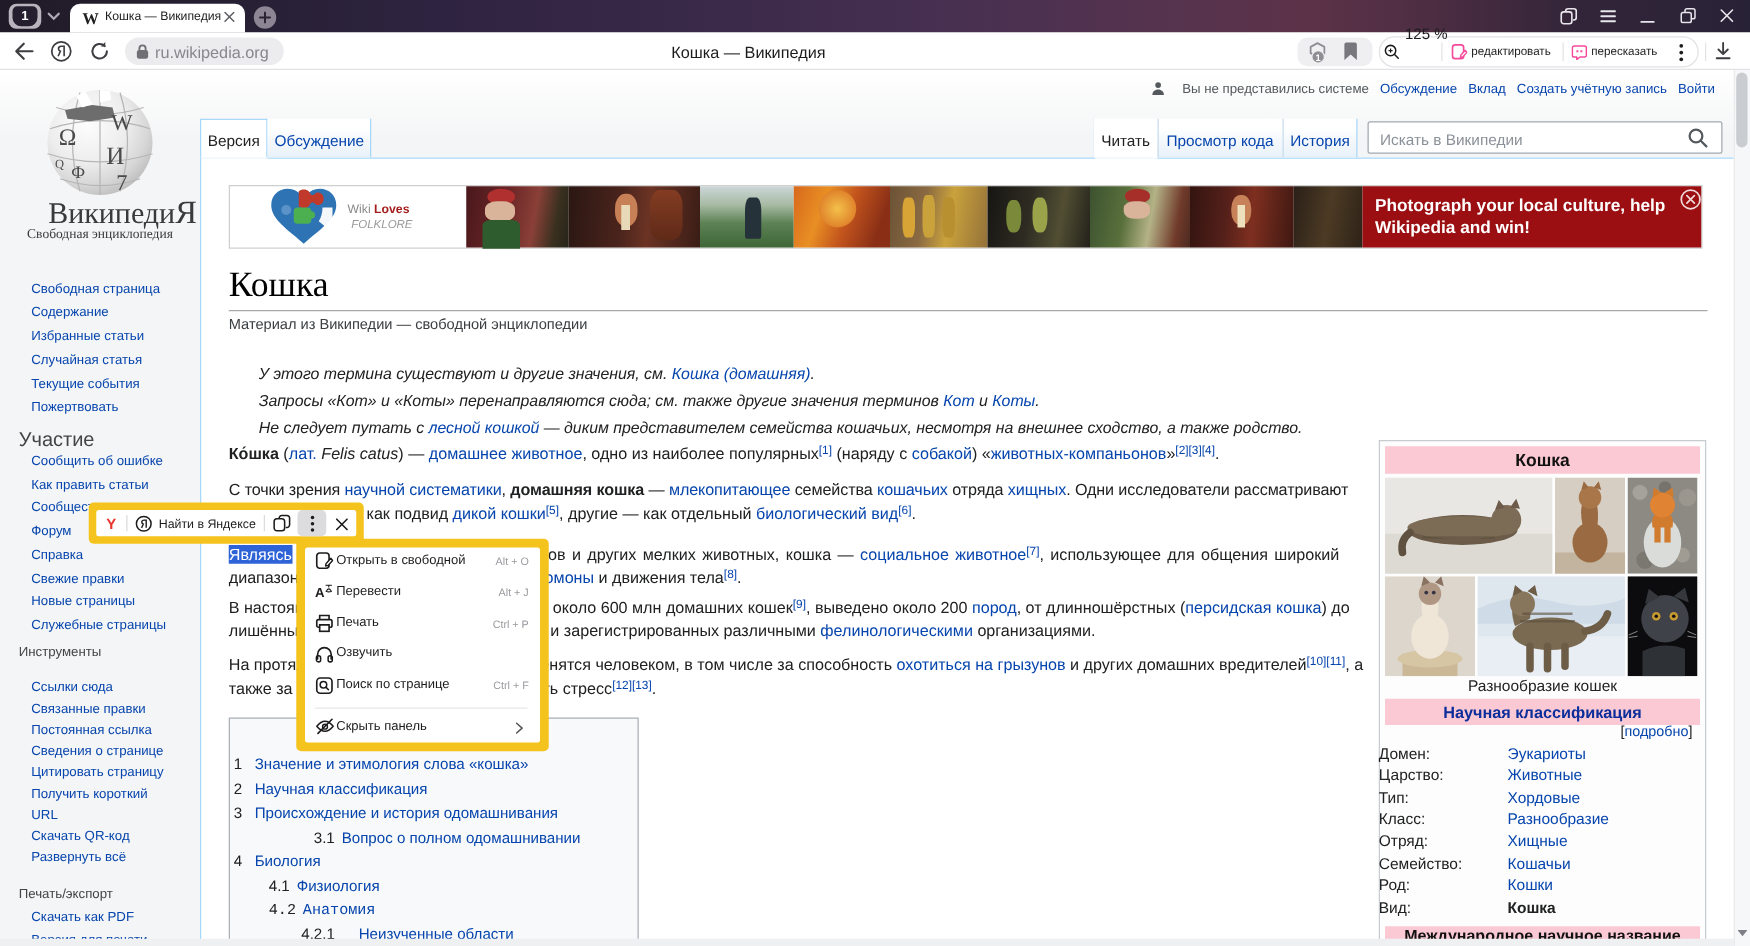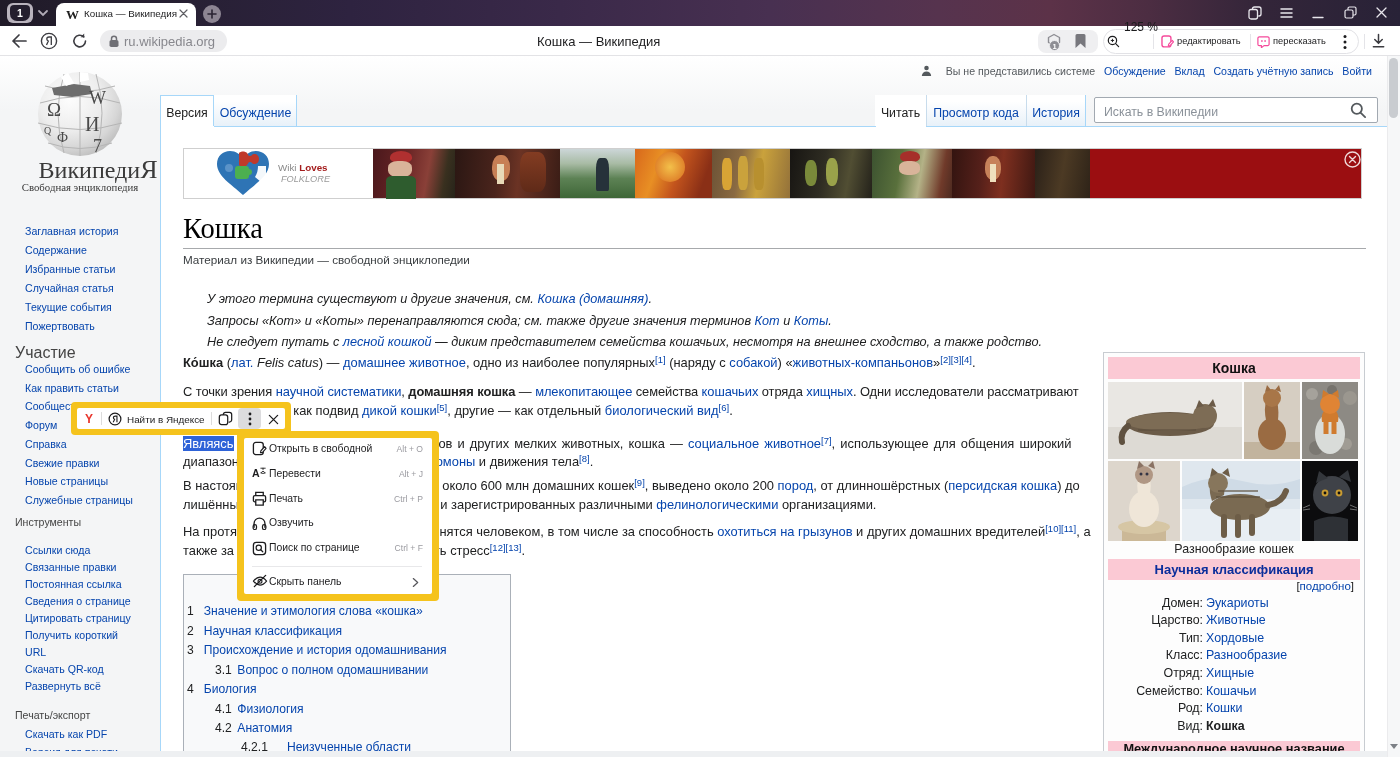--- a/index.html
+++ b/index.html
@@ -137,21 +137,21 @@
         <text x="56" y="34" font-size="18">W</text>
 <text x="52" y="61" font-size="20">И</text>
         <text x="24" y="72" font-size="14">Ф</text>
 <text x="60" y="82" font-size="18">7</text>
         <text x="11" y="64" font-size="10">Q</text>
 </g>
 </svg>
 <div class="abs" style="left:0px;top:155px;width:160px;text-align:center;font-family:'Liberation Serif',serif;font-size:24px;color:#3a3a3a;white-space:nowrap;margin-left:18px;">Википеди<span style="font-size:26px;">Я</span></div>
 <div class="abs" style="left:0px;top:181px;width:160px;text-align:center;font-family:'Liberation Serif',serif;font-size:10.8px;color:#3a3a3a;">Свободная энциклопедия</div>
 
-<div class="abs" style="left:25px;top:221.8px;font-size:10.6px;line-height:19.1px;"><a>Заглавная история</a><br><a>Содержание</a><br><a>Избранные статьи</a><br><a>Случайная статья</a><br><a>Текущие события</a><br><a>Пожертвовать</a></div>
+<div class="abs" style="left:25px;top:221.8px;font-size:10.6px;line-height:19.1px;"><a>Свободная страница</a><br><a>Содержание</a><br><a>Избранные статьи</a><br><a>Случайная статья</a><br><a>Текущие события</a><br><a>Пожертвовать</a></div>
 <div class="abs" style="left:15px;top:343.9px;font-size:16px;color:#444;">Участие</div>
 <div class="abs" style="left:25px;top:360px;font-size:10.6px;line-height:18.7px;"><a>Сообщить об ошибке</a><br><a>Как править статьи</a><br><a>Сообщество</a><br><a>Форум</a><br><a>Справка</a><br><a>Свежие правки</a><br><a>Новые страницы</a><br><a>Служебные страницы</a></div>
 <div class="abs" style="left:15px;top:516.4px;font-size:10.6px;color:#444;">Инструменты</div>
 <div class="abs" style="left:25px;top:541.5px;font-size:10.6px;line-height:17px;"><a>Ссылки сюда</a><br><a>Связанные правки</a><br><a>Постоянная ссылка</a><br><a>Сведения о странице</a><br><a>Цитировать страницу</a><br><a>Получить короткий<br>URL</a><br><a>Скачать QR-код</a><br><a>Развернуть всё</a></div>
 <div class="abs" style="left:15px;top:709.4px;font-size:10.6px;color:#444;">Печать/экспорт</div>
 <div class="abs" style="left:25px;top:724.6px;font-size:10.6px;line-height:18.8px;"><a>Скачать как PDF</a><br><a>Версия для печати</a></div>
 
 <svg class="abs" style="left:921px;top:65px;" width="11" height="11" viewBox="0 0 13 13">
       <circle cx="6.5" cy="3.6" r="2.7" fill="#54595d"></circle>
       <path d="M1 13c0-3.2 2.4-5.3 5.5-5.3S12 9.8 12 13z" fill="#54595d"></path>
@@ -211,20 +211,21 @@
 <div class="abs" style="left:805px;top:160px;width:12px;height:26px;background:#7a8a3a;border-radius:40%;"></div>
 <div class="abs" style="left:826px;top:158px;width:12px;height:28px;background:#9aa24a;border-radius:40%;"></div>
 <div class="abs" style="left:872px;top:149px;width:80px;height:49px;background:linear-gradient(100deg,#3c5230 0%,#59703c 35%,#b4b287 60%,#703a2a 85%,#4c2a20 100%);"></div>
 <div class="abs" style="left:900px;top:151px;width:20px;height:11px;border-radius:50% 50% 40% 40%;background:#a62f2a;"></div>
 <div class="abs" style="left:899px;top:161px;width:21px;height:14px;background:#d9b49a;border-radius:40%;"></div>
 <div class="abs" style="left:952px;top:149px;width:83px;height:49px;background:linear-gradient(95deg,#331410 0%,#55201a 35%,#7e2f1f 60%,#3f1812 100%);"></div>
 <div class="abs" style="left:985px;top:156px;width:16px;height:24px;background:#c7825a;border-radius:45%;"></div>
 <div class="abs" style="left:990px;top:164px;width:6px;height:18px;background:#efe0bd;"></div>
 <div class="abs" style="left:1035px;top:149px;width:55px;height:49px;background:linear-gradient(100deg,#2a2018 0%,#4c3a24 50%,#2e2318 100%);"></div>
 <div class="abs" style="left:1090px;top:149px;width:271px;height:49px;background:#9b0e11;"></div>
+<div class="abs" style="left:1100px;top:156px;width:250px;font-size:13.8px;font-weight:bold;color:#fff;line-height:17px;white-space:normal;">Photograph your local culture, help Wikipedia and win!</div>
 <svg class="abs" style="left:1344px;top:151px;" width="17" height="17" viewBox="0 0 17 17">
       <circle cx="8.5" cy="8.5" r="7.5" stroke="#f0d9d9" stroke-width="1.4" fill="none"></circle>
       <path d="M5.5 5.5l6 6M11.5 5.5l-6 6" stroke="#f0d9d9" stroke-width="1.4" stroke-linecap="round"></path>
     </svg>
 
 <div class="abs" style="left:183px;top:212.6px;font-family:'Liberation Serif',serif;font-size:28.5px;color:#000;">Кошка</div>
 <div class="abs" style="left:183px;top:248px;width:1183px;height:1px;background:#a7a9ac;"></div>
 <div class="abs" style="left:183px;top:253.4px;font-size:11.7px;color:#3a3e41;">Материал из Википедии — свободной энциклопедии</div>
 <div class="abs" style="left:207px;top:292.2px;font-size:12.7px;font-style:italic;color:#202122;">У этого термина существуют и другие значения, см. <a>Кошка (домашняя)</a>.</div>
 <div class="abs" style="left:207px;top:313.7px;font-size:12.7px;font-style:italic;color:#202122;">Запросы «Кот» и «Коты» перенаправляются сюда; см. также другие значения терминов <a>Кот</a> и <a>Коты</a>.</div>
@@ -236,24 +237,24 @@
 <div class="abs" style="left:183px;top:454.2px;font-size:12.9px;color:#202122;">диапазон звуковых сигналов, а также <a>феромоны</a> и движения тела<sup><a>[8]</a></sup>.</div>
 <div class="abs" style="left:183px;top:478.2px;font-size:12.9px;color:#202122;">В настоящее время в мире насчитывается около 600 млн домашних кошек<sup><a>[9]</a></sup>, выведено около 200 <a>пород</a>, от длинношёрстных (<a>персидская кошка</a>) до</div>
 <div class="abs" style="left:183px;top:496.7px;font-size:12.9px;color:#202122;">лишённых шерсти (<a>сфинксы</a>), признанных и зарегистрированных различными <a>фелинологическими</a> организациями.</div>
 <div class="abs" style="left:183px;top:524.2px;font-size:12.9px;color:#202122;">На протяжении десяти тысяч лет кошки ценятся человеком, в том числе за способность <a>охотиться на грызунов</a> и других домашних вредителей<sup><a>[10][11]</a></sup>, а</div>
 <div class="abs" style="left:183px;top:542.7px;font-size:12.9px;color:#202122;">также за способность развлекать и снимать стресс<sup><a>[12][13]</a></sup>.</div>
 
 <div class="abs" style="left:183px;top:574px;width:328px;height:183px;background:#f8f9fa;border:1px solid #aab0b8;"></div>
 <div class="abs" style="left:187px;top:603.7px;font-size:12.1px;color:#202122;"><span style="margin-right:10px;">1</span><a>Значение и этимология слова «кошка»</a></div>
 <div class="abs" style="left:187px;top:623.7px;font-size:12.1px;color:#202122;"><span style="margin-right:10px;">2</span><a>Научная классификация</a></div>
 <div class="abs" style="left:187px;top:643.2px;font-size:12.1px;color:#202122;"><span style="margin-right:10px;">3</span><a>Происхождение и история одомашнивания</a></div>
-<div class="abs" style="left:215px;top:663.2px;font-size:12.1px;color:#202122;"><span style="margin-right:5.5px;">3.1</span><a>Вопрос о полном одомашнивании</a></div>
+<div class="abs" style="left:215px;top:663.2px;font-size:12.1px;color:#202122;"><span style="margin-right:5.5px;margin-left:36px;">3.1</span><a>Вопрос о полном одомашнивании</a></div>
 <div class="abs" style="left:187px;top:682.2px;font-size:12.1px;color:#202122;"><span style="margin-right:10px;">4</span><a>Биология</a></div>
 <div class="abs" style="left:215px;top:701.7px;font-size:12.1px;color:#202122;"><span style="margin-right:5.5px;">4.1</span><a>Физиология</a></div>
-<div class="abs" style="left:215px;top:721.2px;font-size:12.1px;color:#202122;"><span style="margin-right:5.5px;">4.2</span><a>Анатомия</a></div>
+<div class="abs" style="left:215px;top:721.2px;font-size:12.1px;color:#202122;font-family:Liberation Mono, monospace;"><span style="margin-right:5.5px;">4.2</span><a>Анатомия</a></div>
 <div class="abs" style="left:241px;top:740.2px;font-size:12.1px;color:#202122;"><span style="margin-right:19px;">4.2.1</span><a>Неизученные области</a></div>
 
 <div class="abs" style="left:1103px;top:352px;width:262px;height:405px;background:#fdfdfd;border:1px solid #c8ccd1;"></div>
 <div class="abs" style="left:1108px;top:357px;width:252px;height:22px;background:#fbc9d4;text-align:center;font-size:14px;font-weight:bold;color:#111;line-height:22px;">Кошка</div>
 <svg class="abs" style="left:1108px;top:382px;" width="134" height="77" viewBox="0 0 134 77">
       <rect width="134" height="77" fill="#e9e7e3"></rect>
       <rect y="45" width="134" height="32" fill="#dddad4"></rect>
       <ellipse cx="62" cy="42" rx="44" ry="12" fill="#6b5b48"></ellipse>
       <ellipse cx="62" cy="40" rx="44" ry="9" fill="#7d6c55"></ellipse>
       <circle cx="97" cy="34" r="12" fill="#7d6c55"></circle>
@@ -312,21 +313,21 @@
       <circle cx="23" cy="32" r="3.4" fill="#c89b32"></circle>
       <circle cx="37" cy="32" r="3.4" fill="#c89b32"></circle>
       <circle cx="23" cy="32" r="1.4" fill="#111"></circle>
       <circle cx="37" cy="32" r="1.4" fill="#111"></circle>
       <path d="M12 60q16-8 34-2v22H12z" fill="#2e3136"></path>
       <path d="M8 44l-7 3M8 48l-7 1M48 44l7 3M48 48l7 1" stroke="#888" stroke-width=".8"></path>
     </svg>
 <div class="abs" style="left:1103px;top:541.8px;width:262px;text-align:center;font-size:12.4px;color:#222;">Разнообразие кошек</div>
 <div class="abs" style="left:1108px;top:559px;width:252px;height:21px;background:#fbc9d4;text-align:center;font-size:13px;font-weight:bold;line-height:21px;"><a style="color:#0b2e9b;">Научная классификация</a></div>
 <div class="abs" style="left:1108px;top:580px;width:246px;text-align:right;font-size:11.5px;color:#202122;">[<a>подробно</a>]</div>
-<div class="abs" style="left:1103px;top:594.7px;width:100px;text-align:right;font-size:12.4px;color:#202122;line-height:17.6px;">Домен:<br>Царство:<br>Тип:<br>Класс:<br>Отряд:<br>Семейство:<br>Род:<br>Вид:</div>
+<div class="abs" style="left:1103px;top:594.7px;width:100px;text-align:left;font-size:12.4px;color:#202122;line-height:17.6px;">Домен:<br>Царство:<br>Тип:<br>Класс:<br>Отряд:<br>Семейство:<br>Род:<br>Вид:</div>
 <div class="abs" style="left:1206px;top:594.7px;width:152px;font-size:12.4px;line-height:17.6px;"><a>Эукариоты</a><br><a>Животные</a><br><a>Хордовые</a><br><a>Разнообразие</a><br><a>Хищные</a><br><a>Кошачьи</a><br><a>Кошки</a><br><b style="color:#202122;">Кошка</b></div>
 <div class="abs" style="left:1108px;top:741px;width:252px;height:16px;background:#fbc9d4;text-align:center;font-size:12.8px;font-weight:bold;color:#111;">Международное научное название</div>
 
 <div class="abs" style="left:71px;top:402px;width:220px;height:33px;background:#f5c31d;border-radius:4px;z-index:30;"></div>
 <div class="abs" style="left:77px;top:408px;width:208px;height:21px;background:#fff;border-radius:2px;z-index:31;"></div>
 <div class="abs" style="left:85px;top:412px;font-size:12px;font-weight:bold;color:#e8352c;z-index:32;">Y</div>
 <div class="abs" style="left:101px;top:412px;width:1px;height:13px;background:#dcdcdc;z-index:32;"></div>
 <svg class="abs" style="left:108px;top:412px;z-index:32;" width="14" height="14" viewBox="0 0 15 15">
       <circle cx="7.5" cy="7.5" r="6.3" stroke="#1c1c1e" stroke-width="1.3" fill="none"></circle>
       <path d="M9.6 11V4.4H7.8c-1.2 0-2 .7-2 1.7 0 .9.4 1.4 1.3 1.8L5.6 11" stroke="#1c1c1e" stroke-width="1.2" fill="none"></path>

